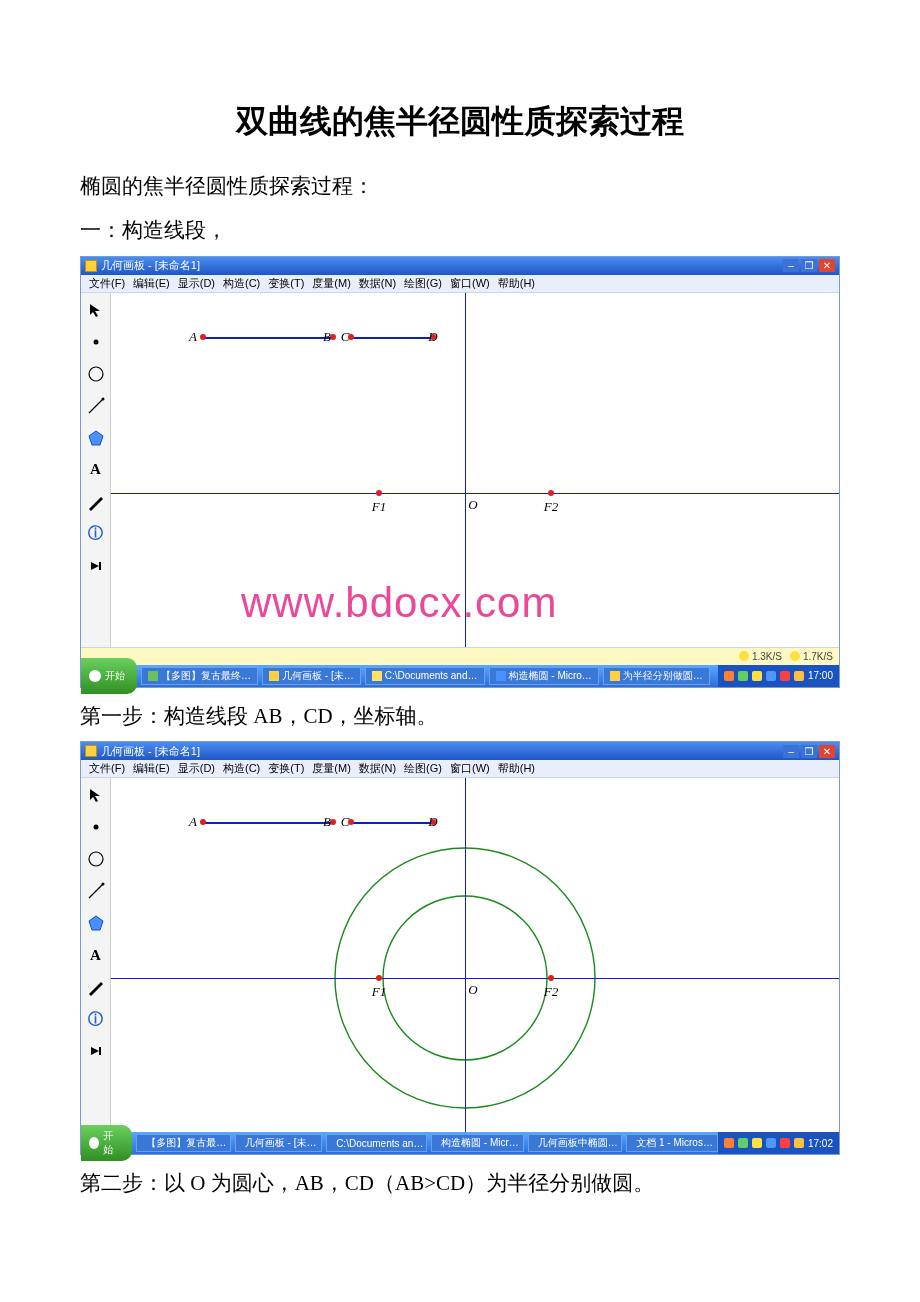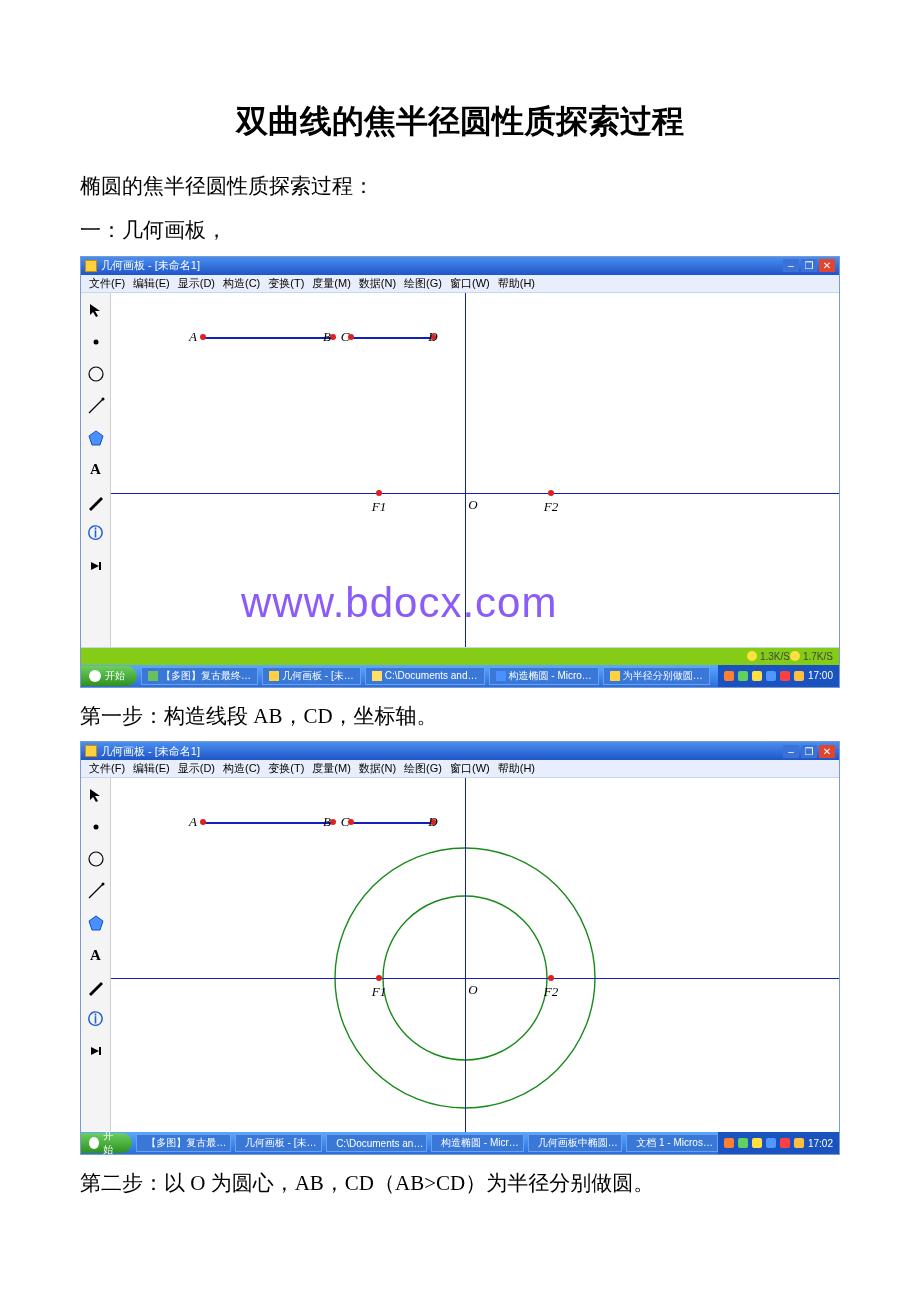--- a/index.html
+++ b/index.html
@@ -79,48 +79,48 @@
     padding-top: 6px;
     gap: 10px;
   }
   .tool { width:22px; height:22px; display:flex; align-items:center; justify-content:center; font-size:15px; font-weight:bold; color:#000; font-family: "Times New Roman", serif; }
   .tool svg { display:block; }
 
   .canvas { flex:1; position:relative; background:#fff; overflow:hidden; }
 
   .statusbar {
     height: 18px;
-    background: #84cc16;
+    background: #fef9c3;
     border-top: 1px solid #c5d6f0;
     display: flex;
     justify-content: flex-end;
     align-items: center;
     padding-right: 6px;
-    gap: 0;
+    gap: 8px;
   }
   .statuschip {
     font-size: 10px;
     color: #444;
     display:flex; align-items:center; gap:3px;
   }
   .statuschip::before {
     content:""; width:10px; height:10px; background:#ffe040; border-radius:50%; display:inline-block;
   }
 
   .taskbar {
     height: 22px;
     background: linear-gradient(#5aa8ff, #2a6edc);
     display: flex;
     align-items: center;
     font-size: 10px;
     color: #fff;
     position: relative;
   }
   .startbtn {
-    height: 20px;
+    height: 36px;
     padding: 0 12px 0 8px;
     background: linear-gradient(#6bd060, #2e9020);
     display:flex; align-items:center; gap:4px;
     border-top-right-radius: 10px;
     border-bottom-right-radius: 10px;
   }
   .startorb { width:12px; height:12px; border-radius:50%; background:#fff; }
   .taskbtn {
     height: 18px;
     margin-left: 4px;
@@ -145,33 +145,33 @@
   
   .axis-h { position:absolute; left:0; right:0; height:0; border-top:1px solid #1020c0; }
   .axis-v { position:absolute; top:0; bottom:0; width:0; border-left:1px solid #1020c0; }
   .ptdot { position:absolute; width:6px; height:6px; background:#e02020; border-radius:50%; transform:translate(-50%,-50%); }
   .ptlbl { position:absolute; font: italic 13px "Times New Roman", serif; color:#000; transform:translate(-50%,0); }
   .segline { position:absolute; height:0; border-top:2px solid #1020c0; }
 
   .watermark {
     position:absolute;
     font-size: 42px;
-    color:#8b5cf6;
+    color:#ec4899;
     font-family: Arial, sans-serif;
     letter-spacing: 1px;
     pointer-events:none;
   }
 </style>
 </head>
 <body>
 
 <h1 class="doc-title">双曲线的焦半径圆性质探索过程</h1>
 
 <p class="body-text">椭圆的焦半径圆性质探索过程：</p>
-<p class="body-text">一：几何画板，</p>
+<p class="body-text">一：构造线段，</p>
 
 <div class="shot">
   <div class="titlebar">
     <span class="ticon"></span>
     <span class="titlebar-text">几何画板 - [未命名1]</span>
     <span class="winbtns">
       <span class="winbtn min">–</span>
       <span class="winbtn max">❐</span>
       <span class="winbtn close">✕</span>
     </span>

